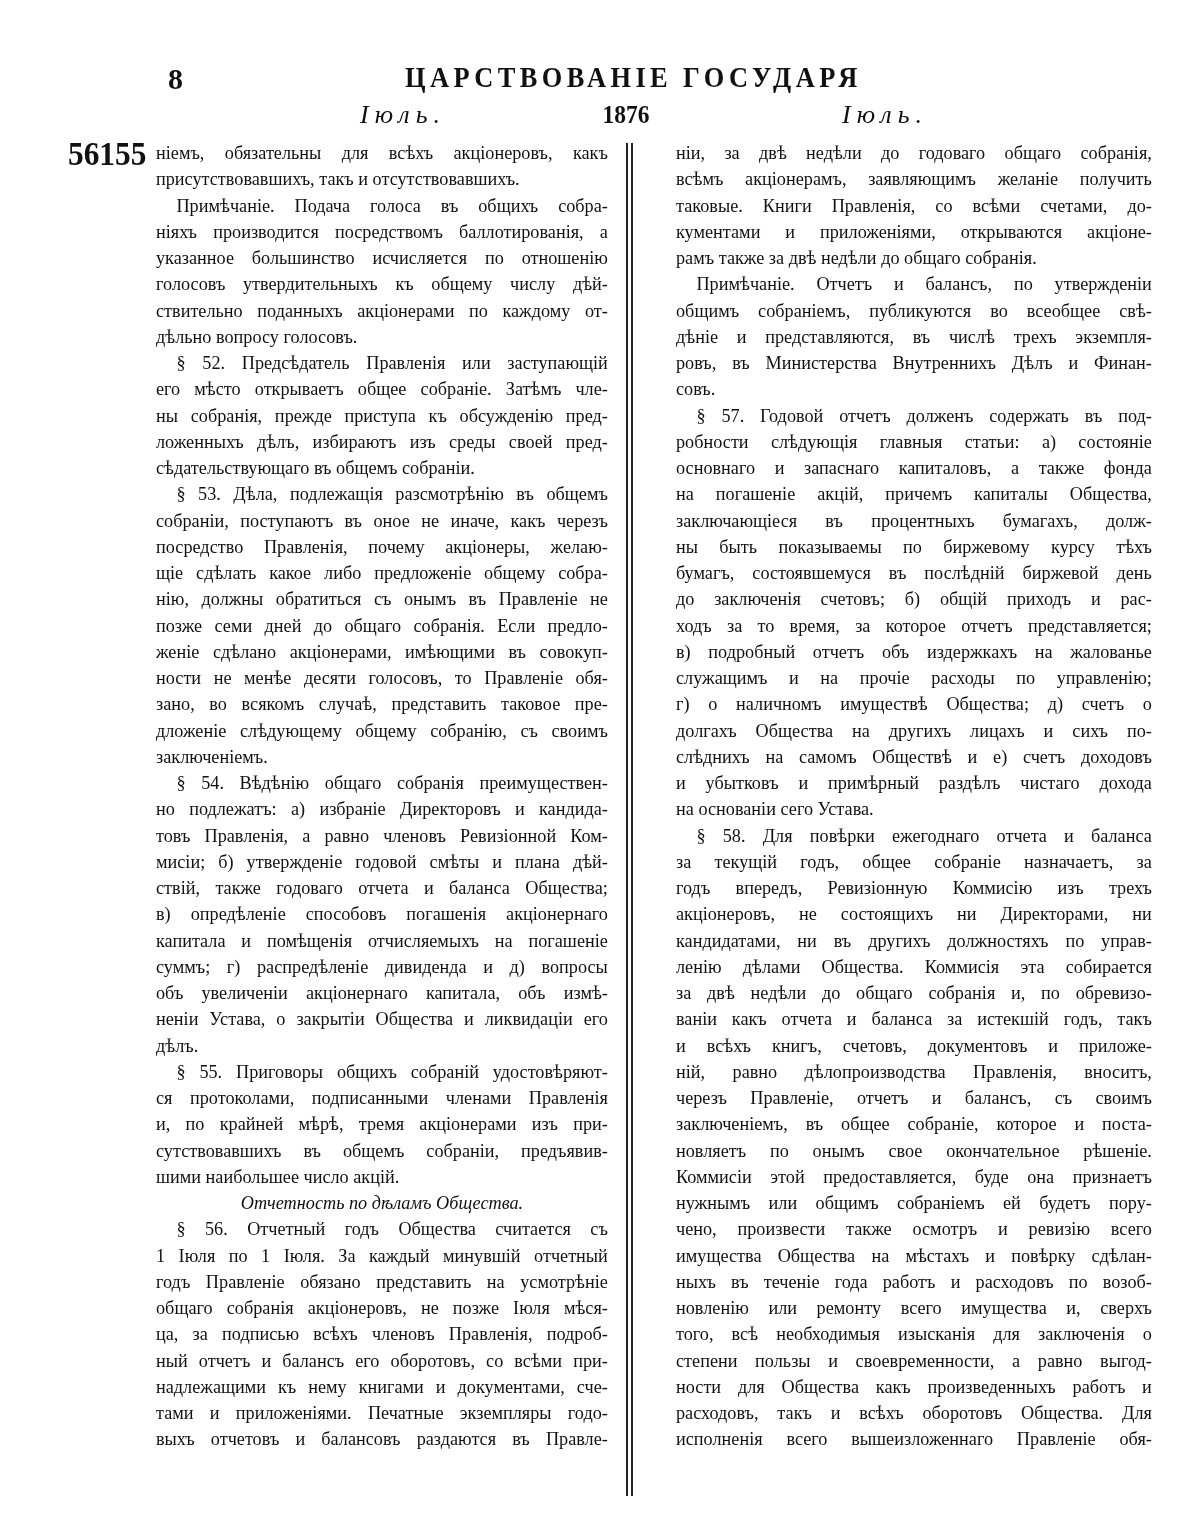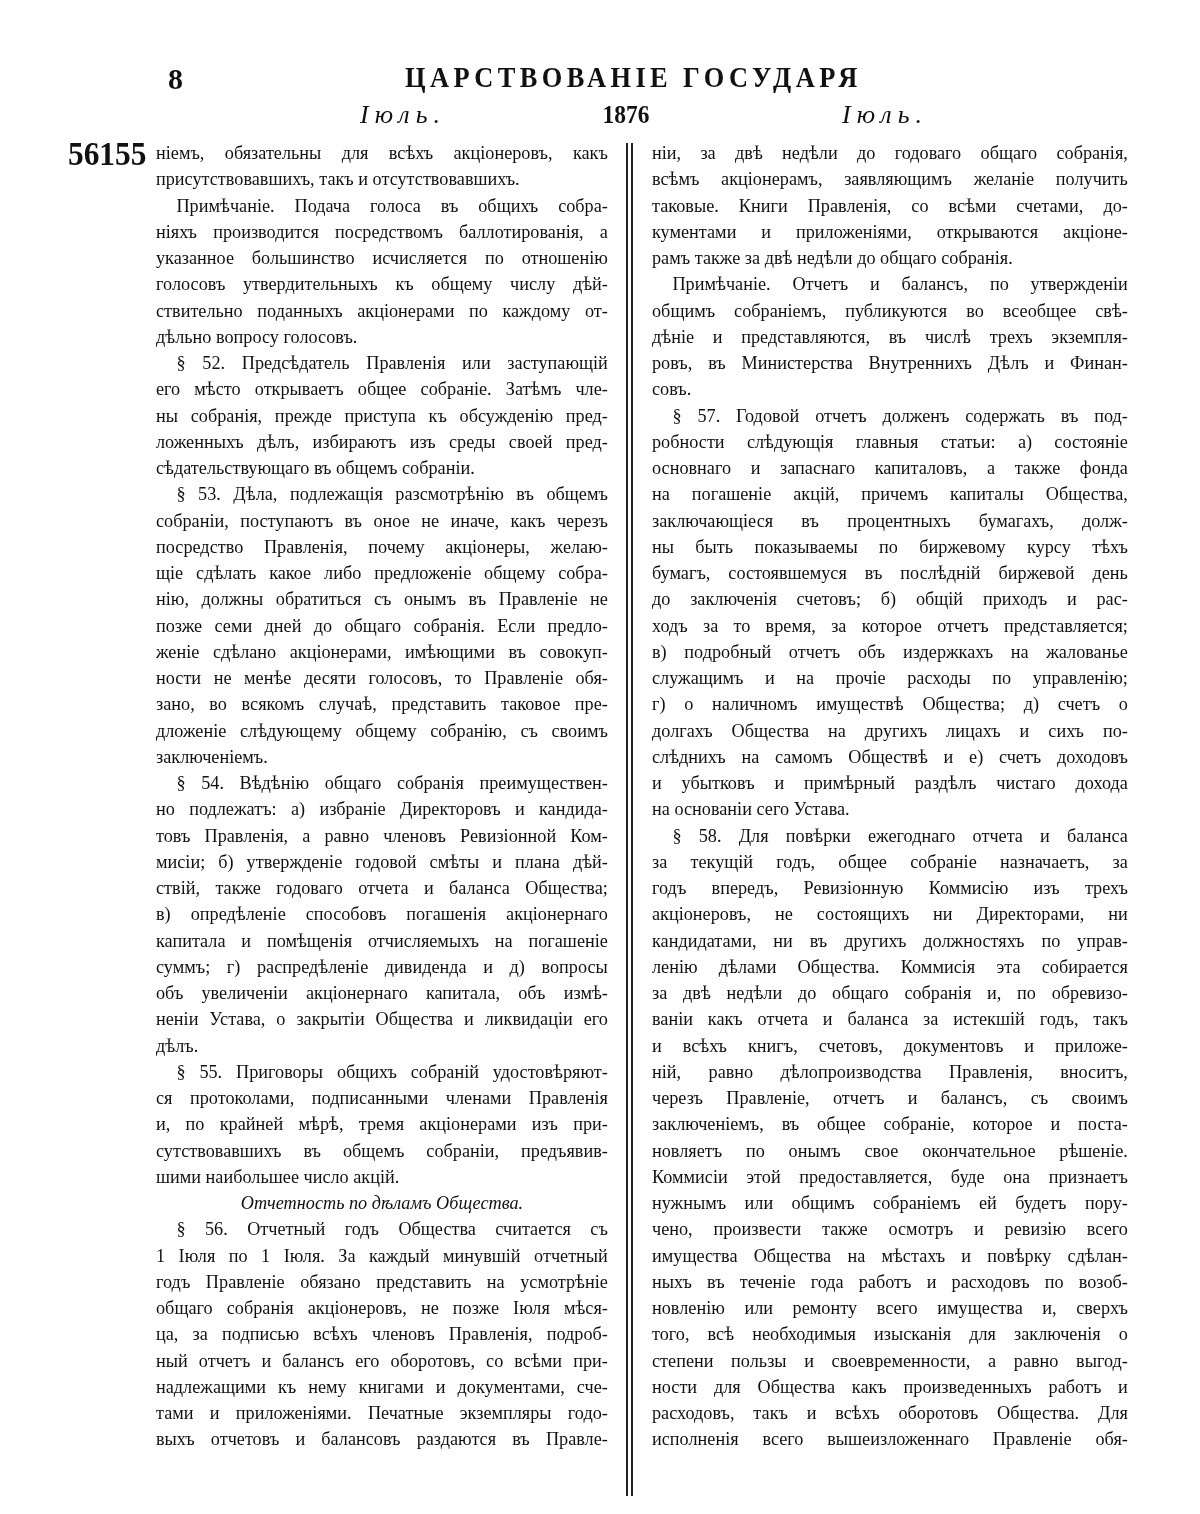--- a/index.html
+++ b/index.html
@@ -10,21 +10,21 @@
                    letter-spacing: 5px; transform: scaleX(0.88); transform-origin: left top; }
   .date-line { position: absolute; top: 100px; font-size: 26px; }
   .month-left { left: 360px; font-style: italic; letter-spacing: 6px; }
   .year { left: 600px; font-weight: bold; transform: scaleX(0.9); }
   .month-right { left: 842px; font-style: italic; letter-spacing: 6px; }
   .act-number { position: absolute; left: 68px; top: 136px; font-size: 33px; font-weight: 900;
                 transform: scaleX(0.95); transform-origin: left top; }
   .column { position: absolute; top: 140px; font-size: 19.6px; line-height: 26.25px;
             text-align: justify; }
   .col-left { left: 156px; width: 452px; }
-  .col-right { left: 652px; width: 476px; }
+  .col-right { left: 676px; width: 476px; }
   .line { display: block; white-space: nowrap; text-align-last: justify; height: 26.25px;
           transform: scaleX(0.93); transform-origin: left top; width: 107.5%; }
   .line.last { text-align-last: left; }
   .line.indent { padding-left: 22px; box-sizing: border-box; }
   .line.center { text-align-last: center; font-style: italic; }
   .divider { position: absolute; left: 626px; top: 143px; width: 3px; height: 1353px;
              border-left: 2px solid #222; border-right: 2px solid #222; }
 </style>
 </head>
 <body>

